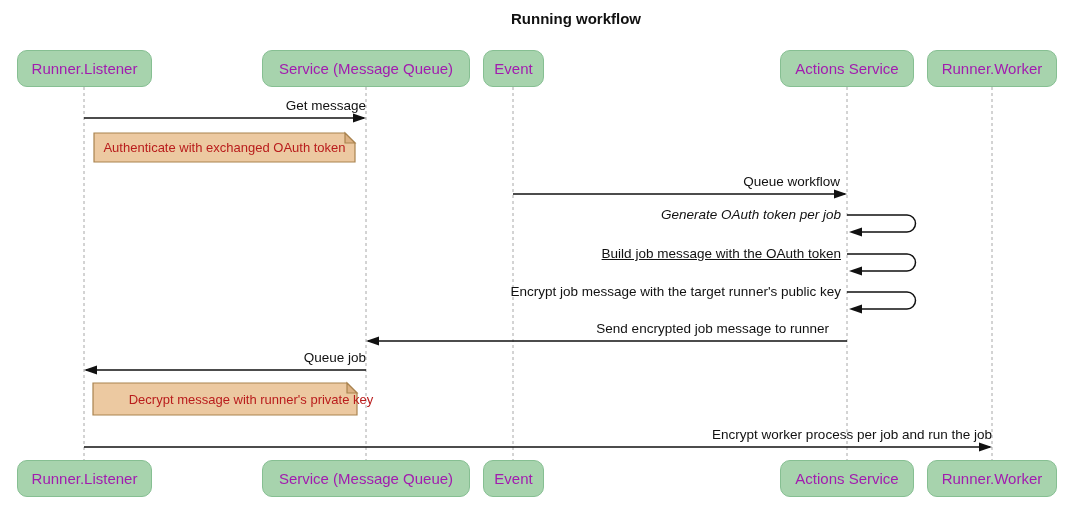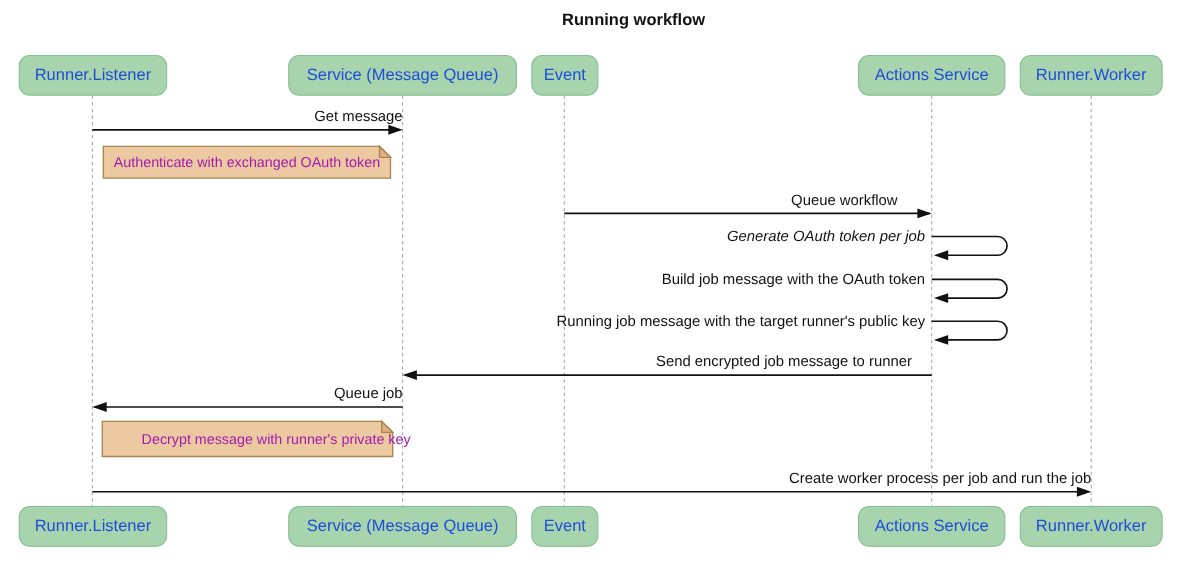--- a/index.html
+++ b/index.html
@@ -10,30 +10,30 @@
   }
   .title {
     position:absolute; top:10px; left:0; width:100%;
     text-align:center; font-weight:bold; font-size:15px; color:#111111;margin-left:40px;
   }
   svg.canvas { position:absolute; left:0; top:0; }
   .actor {
     position:absolute; height:37px; box-sizing:border-box;
     background:#a7d3ad; border:1px solid #86bf92; border-radius:10px;
     display:flex; align-items:center; justify-content:center;
-    font-size:15px; color:#1d4ed8; white-space:nowrap;
+    font-size:15px; color:#a21caf; white-space:nowrap;
   }
   .msg-label {
     position:absolute; font-size:13.5px; color:#111111;
     white-space:nowrap; height:18px; line-height:18px;
   }
   .msg-label.centered { text-align:right; }
   .msg-label.right { text-align:right; }
   .note-text {
-    position:absolute; font-size:13px; color:#a21caf;
+    position:absolute; font-size:13px; color:#b91c1c;
     display:flex; align-items:center; justify-content:center;
     white-space:nowrap; box-sizing:border-box;
   }
 </style>
 </head>
 <body>
 
 <div class="diagram">
   <div class="title">Running workflow</div>
   <svg class="canvas" width="1072" height="523" viewBox="0 0 1072 523">
@@ -69,22 +69,22 @@
       <div class="actor" style="left: 262px; top: 50px; width: 208px; background: rgb(167, 211, 173); border-color: rgb(134, 191, 146);">Service (Message Queue)</div>
       <div class="actor" style="left: 262px; top: 460px; width: 208px; background: rgb(167, 211, 173); border-color: rgb(134, 191, 146);">Service (Message Queue)</div>
       <div class="actor" style="left: 483px; top: 50px; width: 61px; background: rgb(167, 211, 173); border-color: rgb(134, 191, 146);">Event</div>
       <div class="actor" style="left: 483px; top: 460px; width: 61px; background: rgb(167, 211, 173); border-color: rgb(134, 191, 146);">Event</div>
       <div class="actor" style="left: 780px; top: 50px; width: 134px; background: rgb(167, 211, 173); border-color: rgb(134, 191, 146);">Actions Service</div>
       <div class="actor" style="left: 780px; top: 460px; width: 134px; background: rgb(167, 211, 173); border-color: rgb(134, 191, 146);">Actions Service</div>
       <div class="actor" style="left: 927px; top: 50px; width: 130px; background: rgb(167, 211, 173); border-color: rgb(134, 191, 146);">Runner.Worker</div>
       <div class="actor" style="left: 927px; top: 460px; width: 130px; background: rgb(167, 211, 173); border-color: rgb(134, 191, 146);">Runner.Worker</div>
       <div class="msg-label centered" style="left: 84px; top: 97px; width: 282px;">Get message</div>
       <div class="note-text" style="left: 94px; top: 133px; width: 261px; height: 29px;">Authenticate with exchanged OAuth token</div>
-      <div class="msg-label centered" style="left: 482px; top: 173px; width: 334px;">Queue workflow</div>
+      <div class="msg-label centered" style="left: 506px; top: 173px; width: 334px;">Queue workflow</div>
       <div class="msg-label right" style="right: 231px; top: 206px; font-style: italic;">Generate OAuth token per job</div>
-      <div class="msg-label right" style="right: 231px; top: 245px;">Build job message with the OAuth token</div>
-      <div class="msg-label right" style="right: 231px; top: 283px;">Running job message with the target runner's public key</div>
+      <div class="msg-label right" style="right: 231px; top: 245px; text-decoration: underline;">Build job message with the OAuth token</div>
+      <div class="msg-label right" style="right: 231px; top: 283px;">Encrypt job message with the target runner's public key</div>
       <div class="msg-label centered" style="left: 348px; top: 320px; width: 481px;">Send encrypted job message to runner</div>
       <div class="msg-label centered" style="left: 84px; top: 349px; width: 282px;">Queue job</div>
       <div class="note-text" style="left: 93px; top: 383px; width: 316px; height: 32px;">Decrypt message with runner's private key</div>
-      <div class="msg-label centered" style="left: 84px; top: 426px; width: 908px;">Create worker process per job and run the job</div>
+      <div class="msg-label centered" style="left: 84px; top: 426px; width: 908px;">Encrypt worker process per job and run the job</div>
     </div>
 </div>
 
 </body></html>

